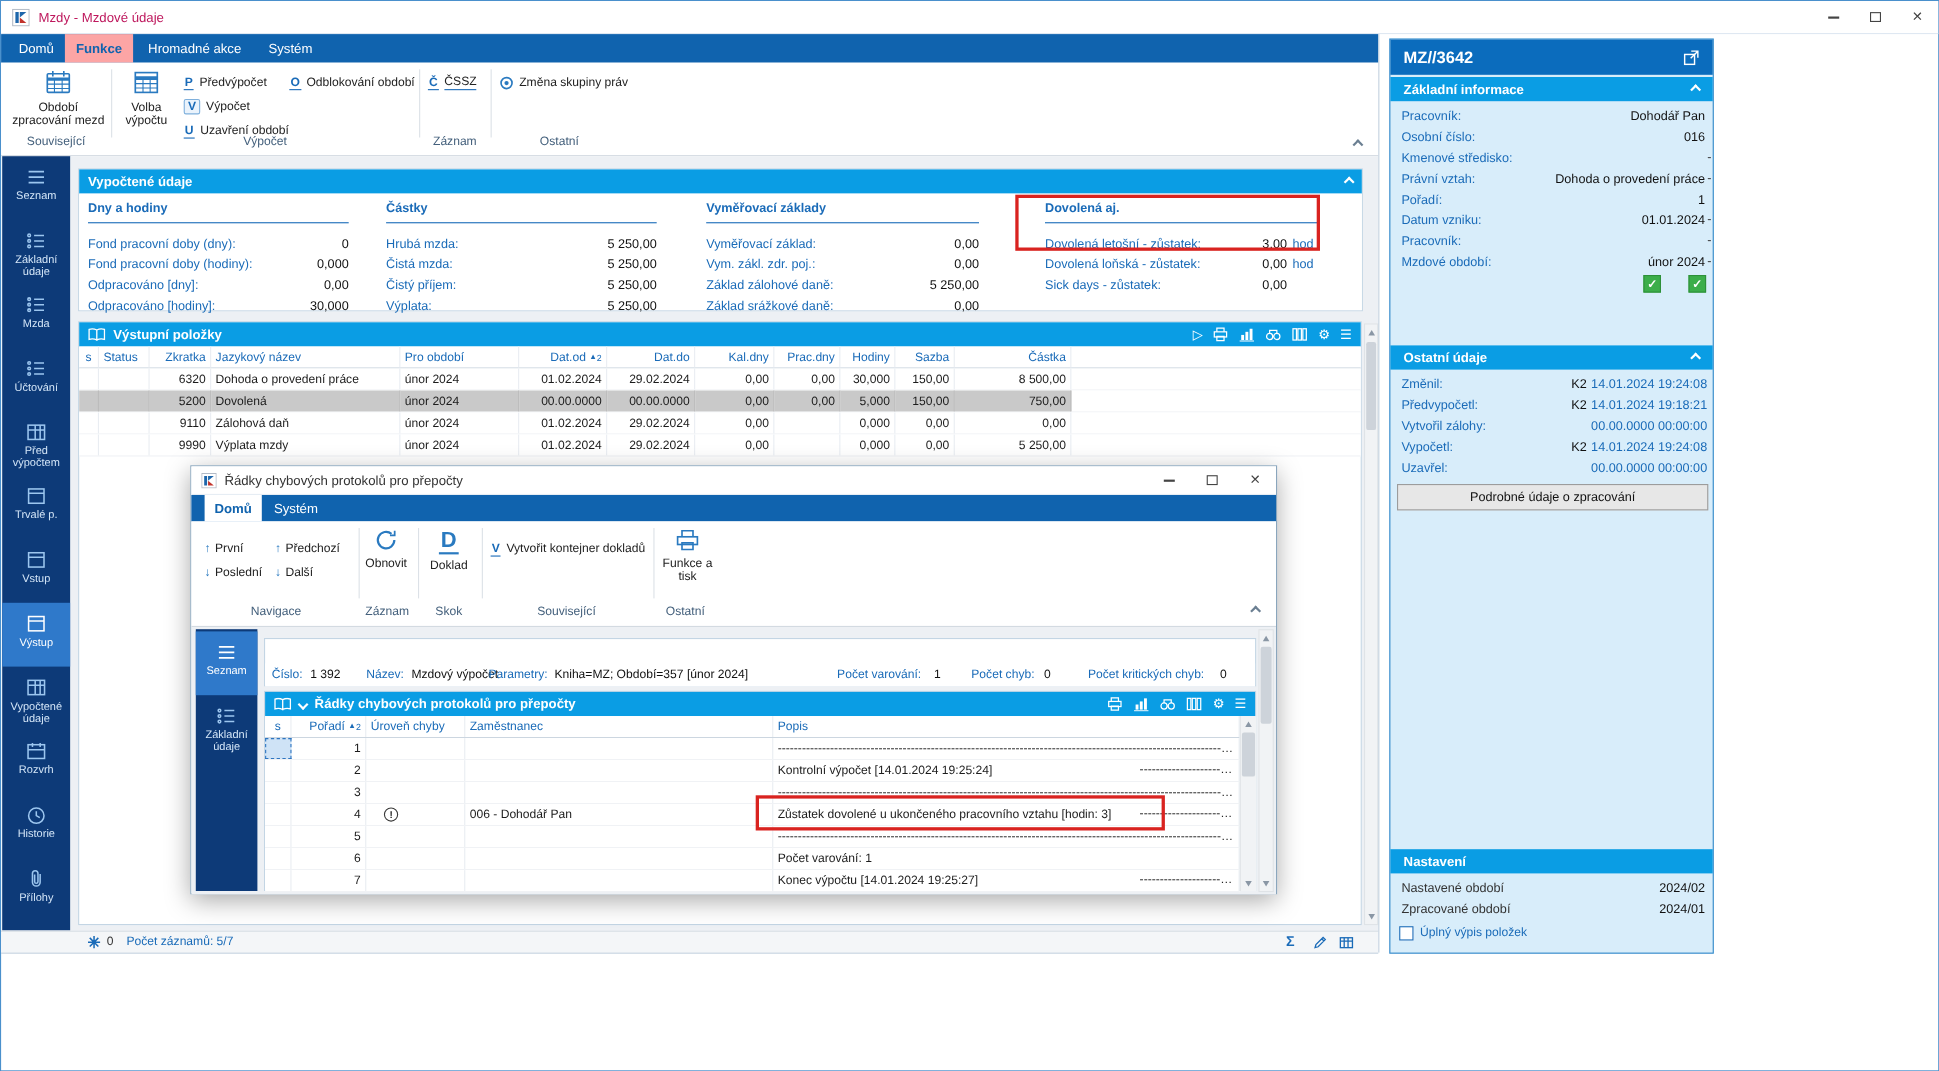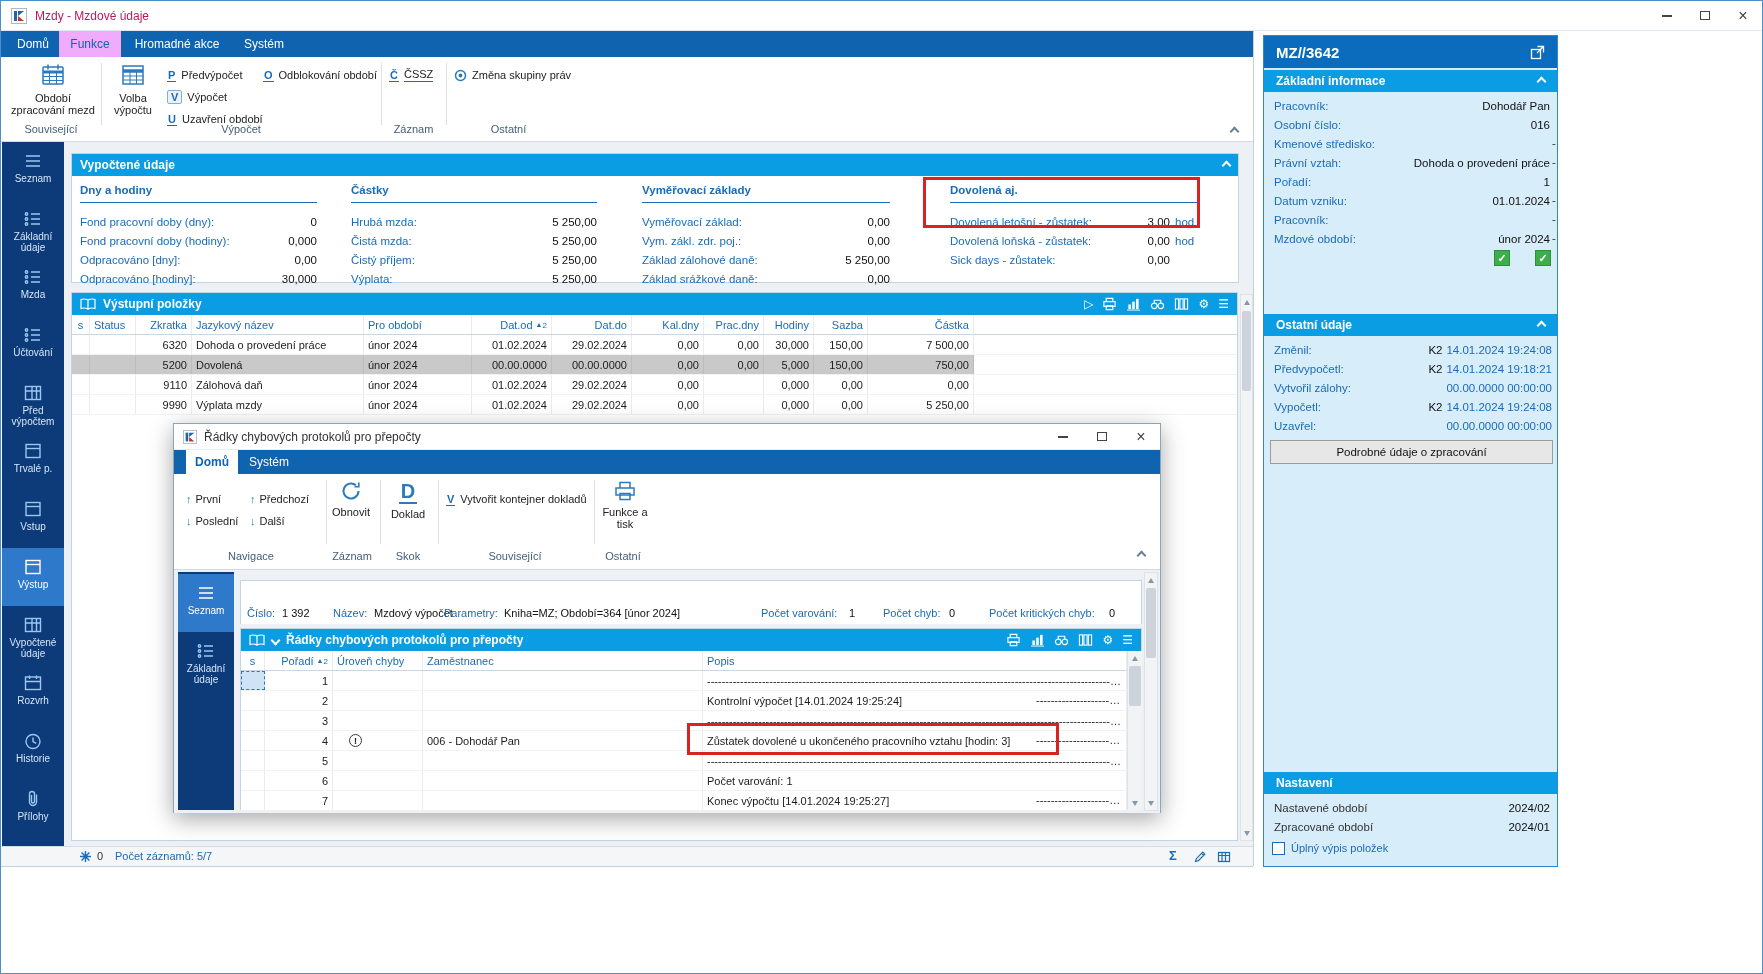--- a/index.html
+++ b/index.html
@@ -13,21 +13,21 @@
   
   .titlebar{position:absolute;left:0;top:0;width:1761px;height:30px;background:#fff;border-bottom:1px solid #dfe8f2}
   .title-text{position:absolute;left:34px;top:0;line-height:30px;color:#be185d;font-size:12px;white-space:nowrap}
   .app-ico{position:absolute;left:10px;top:7px}
   .winbtn{position:absolute;top:0;width:38px;height:29px;display:flex;align-items:center;justify-content:center;color:#444;font-size:14px;cursor:pointer}
   .mingl{width:10px;height:2px;background:#444}
   .maxgl{width:10px;height:9px;border:1.5px solid #444}
   
   .tabbar{position:absolute;left:0;top:30px;width:1252px;height:26px;background:var(--rb)}
   .rtab{position:absolute;top:0;height:26px;line-height:26px;text-align:center;color:#fff;font-size:12px;cursor:pointer}
-  .rtab.active{background:#f0abfc;color:var(--rb);font-weight:normal}
+  .rtab.active{background:#fca5a5;color:var(--rb);font-weight:bold}
   
   .ribbon{position:absolute;left:0;top:56px;width:1252px;height:85px;background:#fff;border-bottom:1px solid #d3dae1}
   .rbb{position:absolute;top:5px;text-align:center;font-size:11px;color:#222;cursor:pointer;line-height:12px}
   .rbb .ic{display:flex;justify-content:center;margin-bottom:4px}
   .rbs{position:absolute;display:flex;align-items:center;font-size:11px;color:#222;cursor:pointer;height:18px;white-space:nowrap}
   .key{color:var(--lb);font-weight:bold;border-bottom:1px solid var(--lb);padding:0 1px;margin-right:5px;line-height:12px}
   .key.box{border:1px solid #7fb0dc;border-radius:2px;background:#eaf3fc;padding:0 3px}
   .ulab{border-bottom:1px solid var(--lb);padding-bottom:1px}
   .rvs{position:absolute;top:6px;height:62px;width:1px;background:#dce1e7}
   .rgl{position:absolute;top:66px;height:14px;text-align:center;color:#44607c;font-size:11px;white-space:nowrap}
@@ -456,21 +456,21 @@
       <div class="cell"></div>
       <div class="cell cr">6320</div>
       <div class="cell">Dohoda o provedení práce</div>
       <div class="cell">únor 2024</div>
       <div class="cell cr">01.02.2024</div>
       <div class="cell cr">29.02.2024</div>
       <div class="cell cr">0,00</div>
       <div class="cell cr">0,00</div>
       <div class="cell cr">30,000</div>
       <div class="cell cr">150,00</div>
-      <div class="cell cr">7 500,00</div>
+      <div class="cell cr">8 500,00</div>
       <div class="cell fill"></div>
     </div>
     <div class="ot-r sel-row" style="top:62px;width:1165px">
       <div class="cell cc"></div>
       <div class="cell"></div>
       <div class="cell cr">5200</div>
       <div class="cell">Dovolená</div>
       <div class="cell">únor 2024</div>
       <div class="cell cr">00.00.0000</div>
       <div class="cell cr">00.00.0000</div>
@@ -743,21 +743,21 @@
         </div>
       </div>
 
       <div class="panel" style="left:66px;top:10px;width:902px;height:44px">
         <div class="abs" style="left:0;top:22px;right:0;height:21px;background:#fff">
           <span class="abs nw" style="left:6px;top:4px;color:var(--lb)">Číslo:</span>
           <span class="abs nw" style="left:41px;top:4px;color:#111">1 392</span>
           <span class="abs nw" style="left:92px;top:4px;color:var(--lb)">Název:</span>
           <span class="abs nw" style="left:133px;top:4px;color:#111">Mzdový výpočet</span>
           <span class="abs nw" style="left:203px;top:4px;color:var(--lb)">Parametry:</span>
-          <span class="abs nw" style="left:263px;top:4px;color:#111">Kniha=MZ; Období=364 [únor 2024]</span>
+          <span class="abs nw" style="left:263px;top:4px;color:#111">Kniha=MZ; Období=357 [únor 2024]</span>
           <span class="abs nw" style="left:520px;top:4px;color:var(--lb)">Počet varování:</span>
           <span class="abs nw" style="left:608px;top:4px;color:#111">1</span>
           <span class="abs nw" style="left:642px;top:4px;color:var(--lb)">Počet chyb:</span>
           <span class="abs nw" style="left:708px;top:4px;color:#111">0</span>
           <span class="abs nw" style="left:748px;top:4px;color:var(--lb)">Počet kritických chyb:</span>
           <span class="abs nw" style="left:868px;top:4px;color:#111">0</span>
         </div>
       </div>
 
       <div class="panel" style="left:66px;top:58px;width:902px;height:182px">

